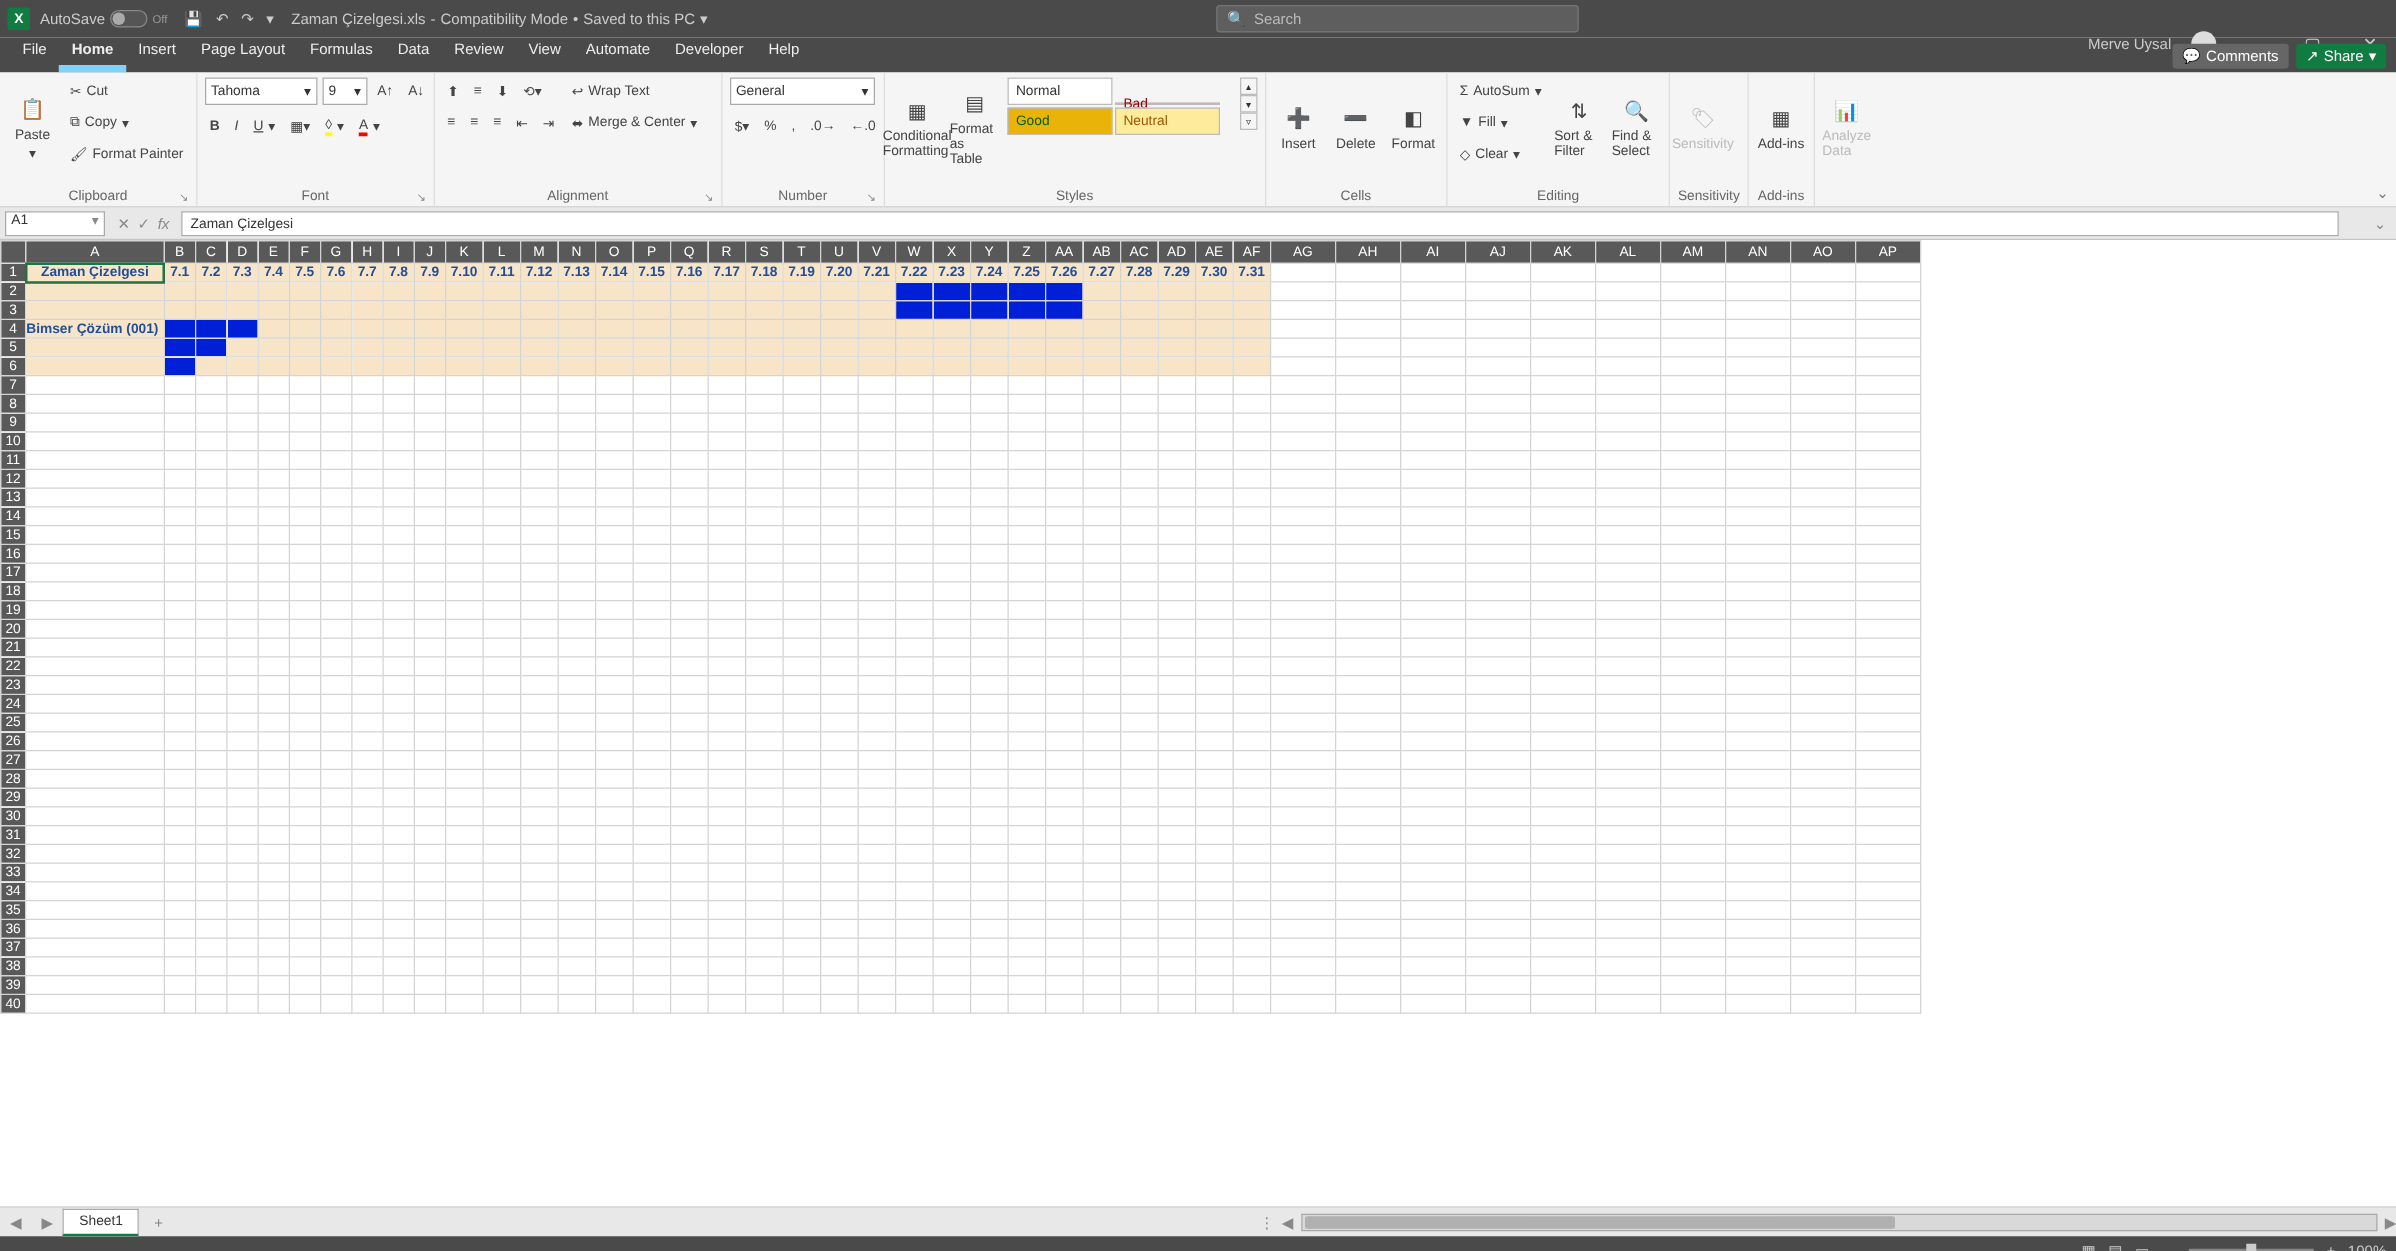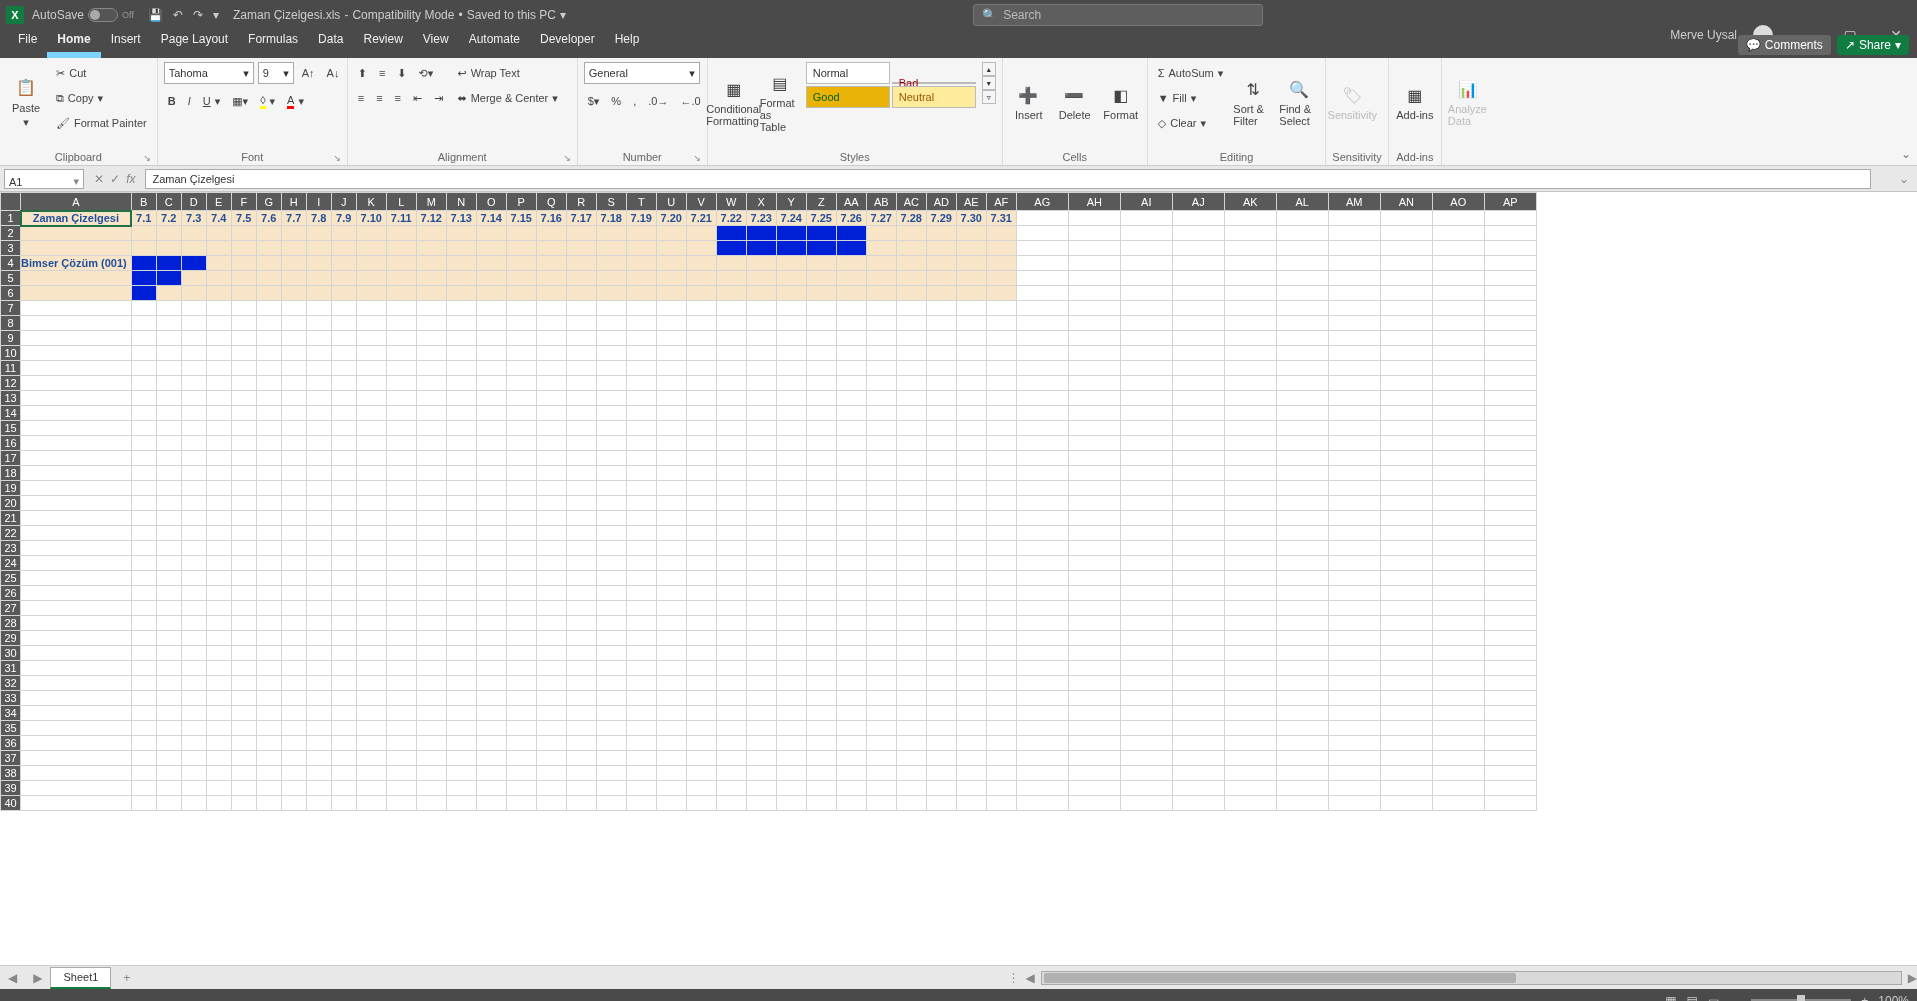--- a/index.html
+++ b/index.html
@@ -38,21 +38,21 @@
 .style-gallery { display: grid; grid-template-columns: 84px 84px; grid-template-rows: 22px 22px; gap: 2px; }
 .style-cell { border: 1px solid #bbb; display: flex; align-items: center; padding: 0 6px; font-size: 11px; }
 .style-normal { background: #fff; }
 .style-bad { background: #ffc7ce; color: #9c0006; margin-top: 20px; }
 .style-good { background: #eab308; color: #006100; }
 .style-neutral { background: #ffeb9c; color: #9c5700; }
 .gallery-side { display: flex; flex-direction: column; }
 .gallery-side div { width: 14px; height: 14px; border: 1px solid #bbb; display: flex; align-items: center; justify-content: center; font-size: 8px; cursor: pointer; }
 .disabled { color: #bbb; }
 .formula-bar { height: 26px; background: #e8e8e8; border-bottom: 1px solid #c5c5c5; display: flex; align-items: center; }
-.name-box { width: 80px; height: 20px; background: #fff; border: 1px solid #aaa; margin-left: 4px; padding: 0 4px; font-size: 11px; display: flex; align-items: flex-end; }
+.name-box { width: 80px; height: 20px; background: #fff; border: 1px solid #aaa; margin-left: 4px; padding: 0 4px; font-size: 11px; display: flex; align-items: flex-start; }
 .fx-btns { display: flex; gap: 6px; padding: 0 10px; color: #888; }
 .fx-input { flex: 1; background: #fff; height: 20px; border: 1px solid #aaa; padding: 0 6px; font-size: 11px; display: flex; align-items: center; margin-right: 20px; }
 .grid-area { position: relative; height: 773px; overflow: hidden; background: #fff; }
 .gtable { border-collapse: collapse; table-layout: fixed; }
 .gtable th, .gtable td { border: 1px solid #d4d4d4; font-size: 11px; padding: 0; height: 15px; overflow: hidden; white-space: nowrap; }
 .gtable thead th { background: #595959; color: #fff; text-align: center; font-weight: normal; height: 18px; }
 .corner { background: #595959 !important; }
 .row-hdr { background: #595959; color: #fff; text-align: center; width: 20px; }
 .col-a { width: 108px; }
 .col-narrow { width: 25px; }
@@ -239,21 +239,21 @@
   <div class="group">
     <div class="group-content">
       <div class="big-btn tall">
           <div class="icon-box">▦</div>
           <span>Conditional Formatting</span>
         </div>
       <div class="big-btn tall">
           <div class="icon-box">▤</div>
           <span>Format as Table</span>
         </div>
-      <div style="display:flex;gap:6px">
+      <div style="display:flex;gap:16px">
         <div class="style-gallery">
           <div class="style-cell style-normal">
               <span>Normal</span>
             </div>
           <div class="style-cell style-bad">
               <span>Bad</span>
             </div>
           <div class="style-cell style-good">
               <span>Good</span>
             </div>

